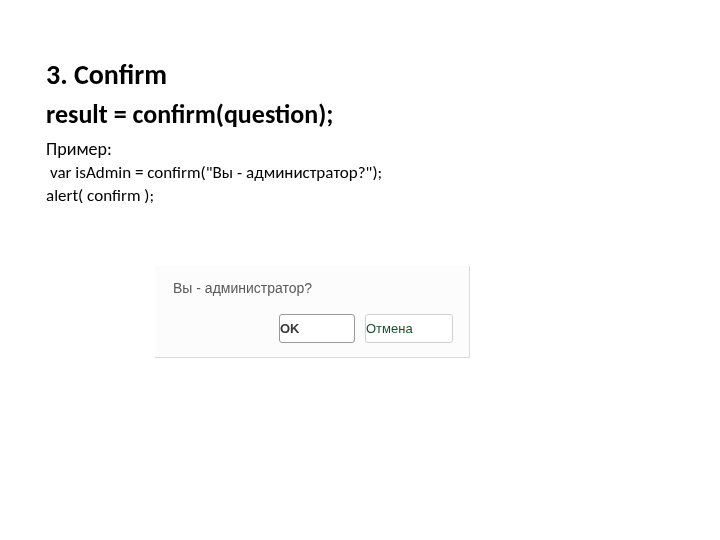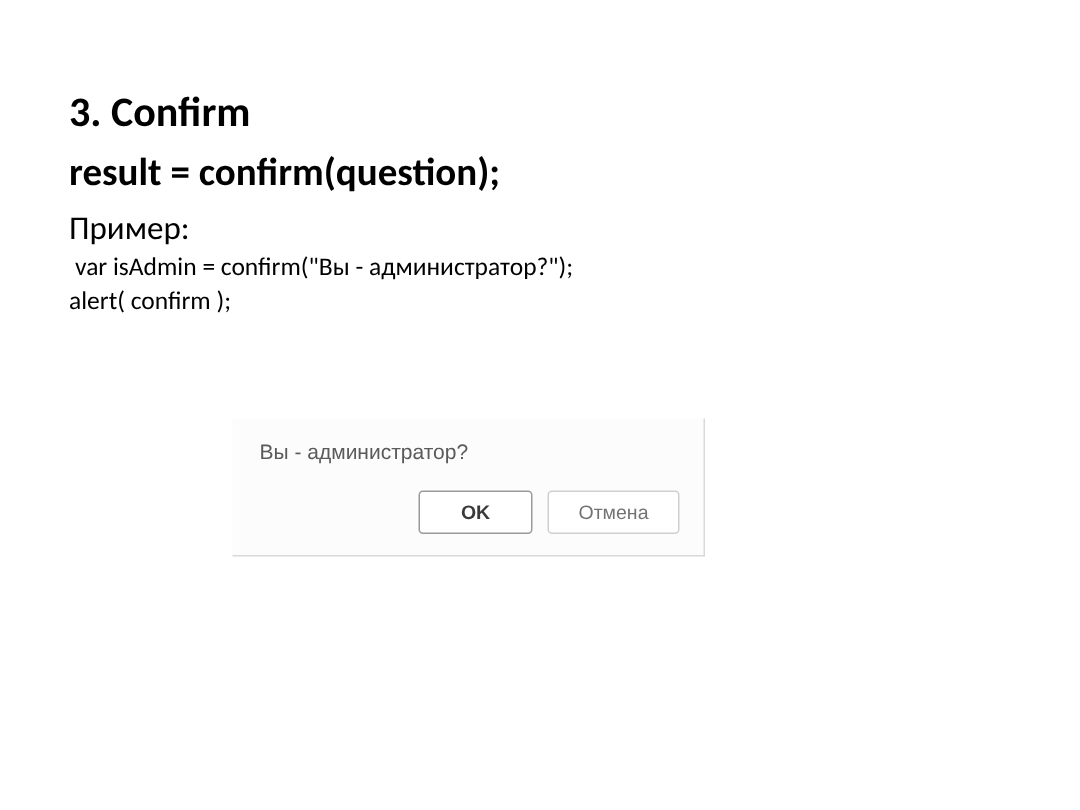--- a/index.html
+++ b/index.html
@@ -23,35 +23,35 @@
     font-weight: 700;
     line-height: 1.2;
     margin: 0 0 6px 0;
   }
   .syntax {
     font-size: 26px;
     font-weight: 700;
     margin: 0 0 8px 0;
   }
   .example-label {
-    font-size: 22px;
+    font-size: 18px;
     margin: 2px 0 2px 0;
   }
   .code-line {
     font-size: 17px;
     margin: 2px 0;
   }
   .code-indent {
     margin-left: 4px;
   }
 
   .dialog-wrap {
     position: absolute;
     left: 155px;
-    top: 279px;
+    top: 266px;
     width: 315px;
   }
   .dialog {
     box-sizing: border-box;
     width: 315px;
     border-right: 1px solid #d9d9d9;
     border-bottom: 1px solid #d9d9d9;
     padding: 14px 16px 14px 18px;
     background: #fcfcfc;
   }
@@ -62,37 +62,37 @@
     margin-bottom: 18px;
   }
   .dialog-buttons {
     display: flex;
     gap: 10px;
     justify-content: flex-end;
   }
   .dlg-btn {
     font-family: "Segoe UI", Arial, sans-serif;
     font-size: 13px;
-    text-align: center;
+    text-align: left;
     border: 1px solid #b8b8b8;
     background: #ffffff;
     border-radius: 3px;
     padding: 6px 0;
     color: #3a3a3a;
     cursor: pointer;
   }
   .dlg-btn.ok {
     width: 74px;
     font-weight: 700;
     border-color: #9a9a9a;
   }
   .dlg-btn.cancel {
     width: 86px;
     font-weight: 400;
-    color: #737373;
+    color: #14532d;
     border-color: #cfcfcf;
   }
 </style>
 </head>
 <body>
 
 <div class="slide">
 
   <p class="heading">3. Confirm</p>
 

